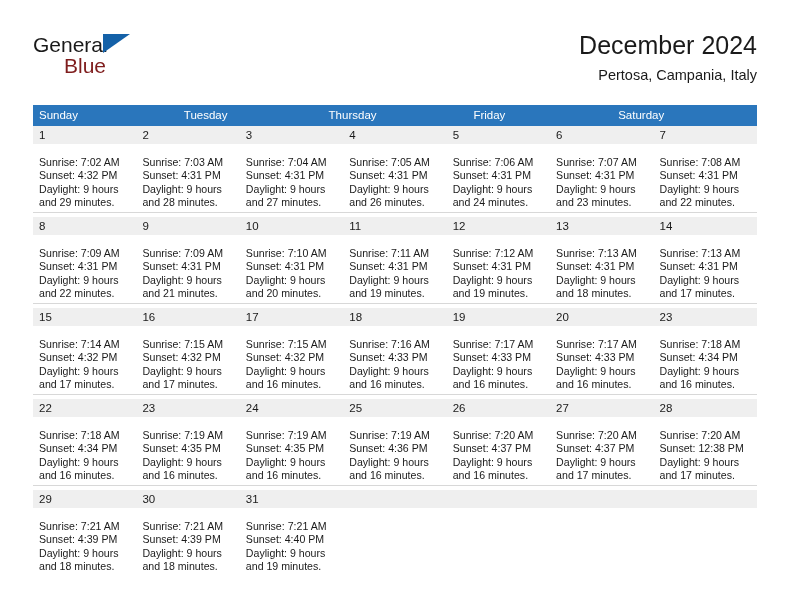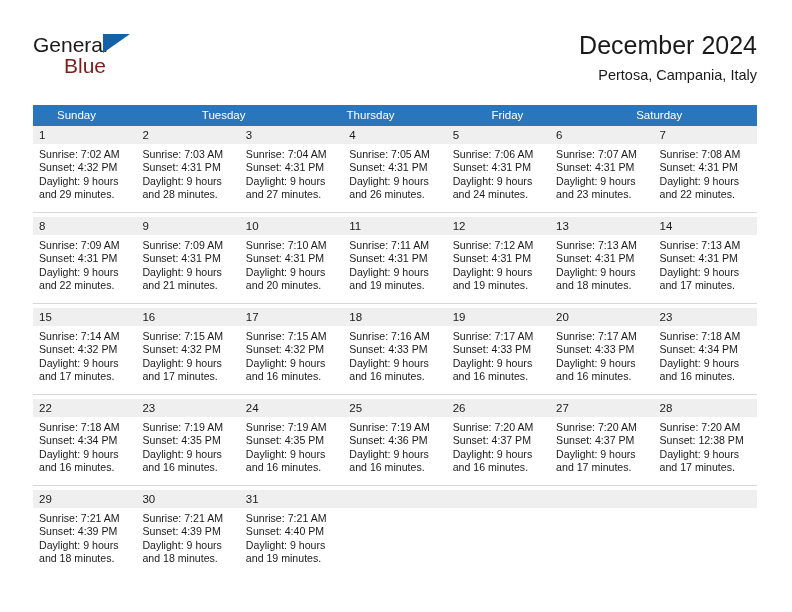--- a/index.html
+++ b/index.html
@@ -95,21 +95,21 @@
     display: flex;
     width: 100%;
     background: #2a76bc;
     height: 21px;
   }
   .weekday {
     flex: 1 1 0;
     color: #ffffff;
     font-size: 11.5px;
     line-height: 21px;
-    padding-left: 24px;
+    padding-left: 6px;
     box-sizing: border-box;
     white-space: nowrap;
     overflow: hidden;
   }
   .week {
     display: flex;
     width: 100%;
     margin-top: 4px;
   }
   .week:first-of-type {
@@ -129,21 +129,21 @@
     padding-left: 6px;
     box-sizing: border-box;
     color: #1a1a1a;
     font-size: 11.5px;
     line-height: 18px;
   }
   .daycell.empty .datestrip {
     background: #efefef;
   }
   .daycell .info {
-    padding: 4px 6px 0 6px;
+    padding: 12px 6px 0 6px;
     color: #1a1a1a;
     font-size: 10.6px;
     line-height: 13.4px;
   }
   .info-line {
     white-space: nowrap;
   }
   .weekdivider {
     height: 1px;
     background: #d8d8d8;

